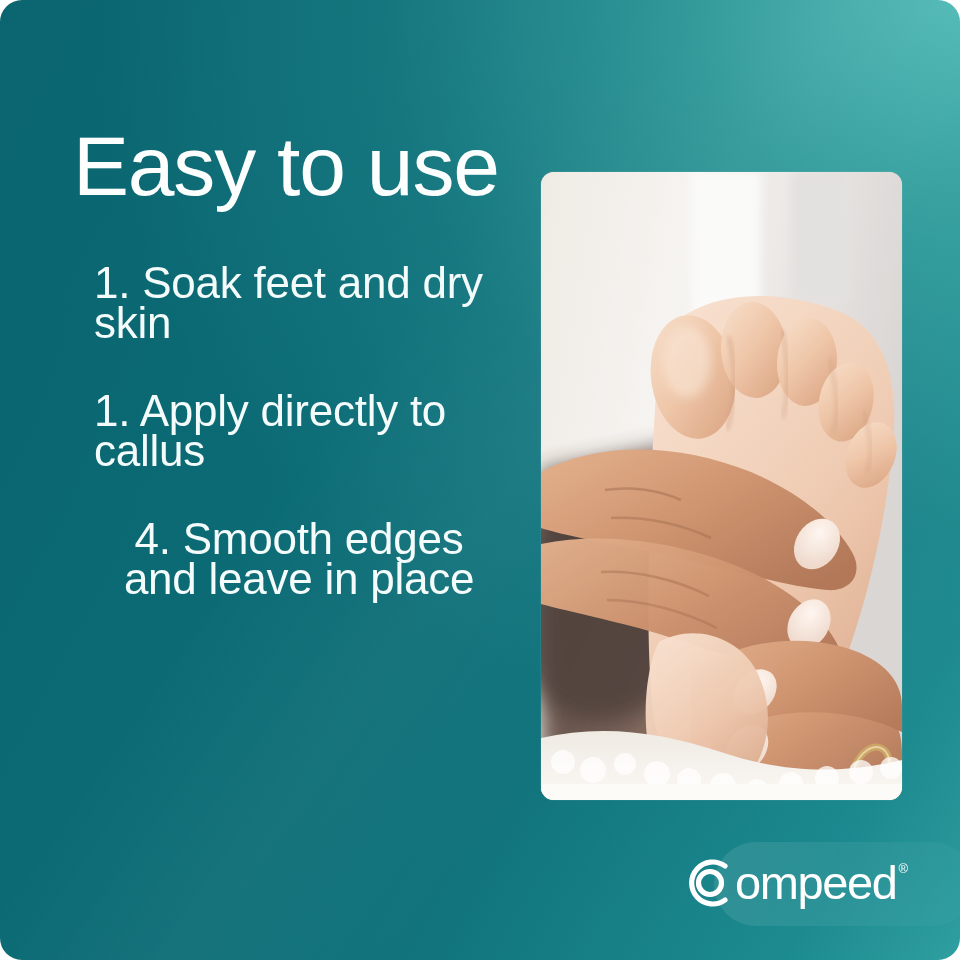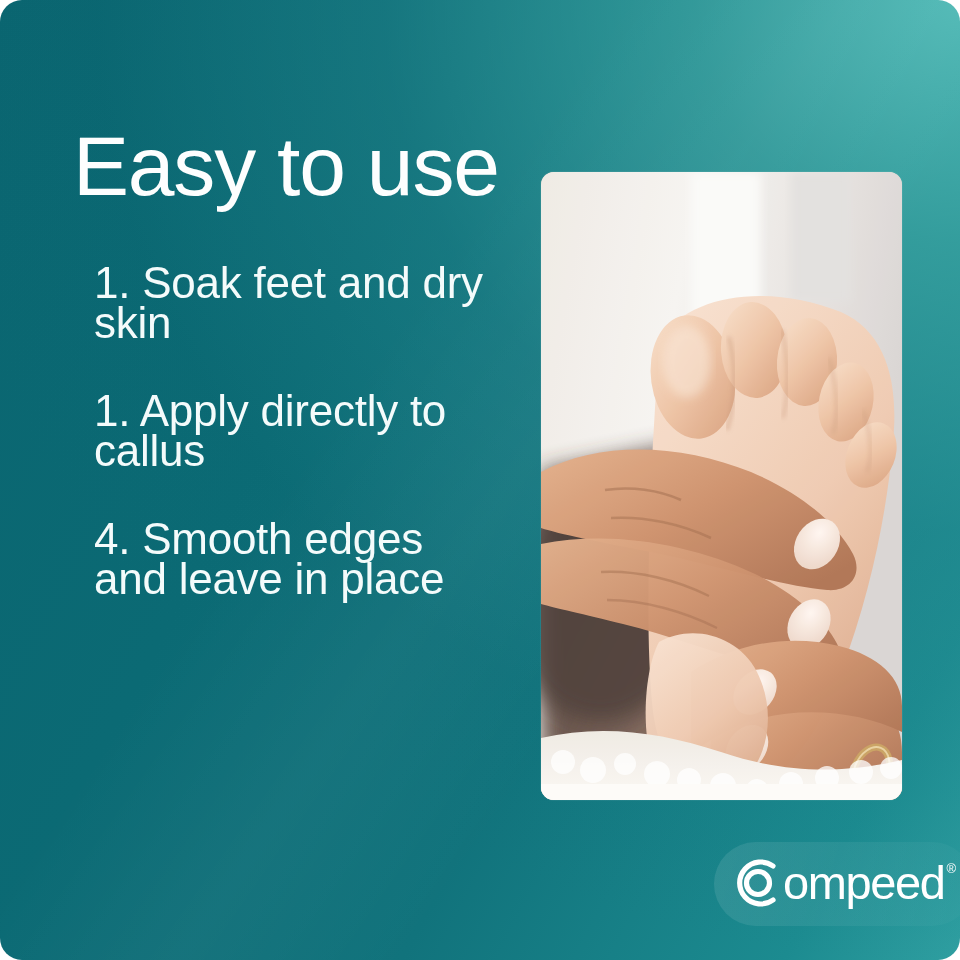--- a/index.html
+++ b/index.html
@@ -70,21 +70,21 @@
   }
   .step {
     font-size: 44px;
     line-height: 40px;
     font-weight: 400;
     letter-spacing: -0.25px;
     color: #f4fbfb;
     margin: 0 0 48px 0;
   }
   .step:last-child { margin-bottom: 0; }
-  .step.two-line { width: 410px; }
+  .step.two-line { width: 410px; text-align: center; }
 
   
   .photo {
     position: absolute;
     left: 541px;
     top: 172px;
     width: 361px;
     height: 628px;
     border-radius: 13px;
     overflow: hidden;
@@ -102,21 +102,21 @@
     height: 84px;
     border-radius: 42px;
     background: linear-gradient(105deg,
       rgba(255,255,255,0.10) 0%,
       rgba(255,255,255,0.055) 55%,
       rgba(255,255,255,0.015) 100%);
     pointer-events: none;
   }
   .brand {
     position: absolute;
-    left: 728px;
+    left: 680px;
     top: 855px;
     display: flex;
     align-items: flex-start;
     height: 56px;
   }
   .brand-mark { display: block; }
   .brand-word {
     font-size: 47px;
     line-height: 56px;
     font-weight: 400;

